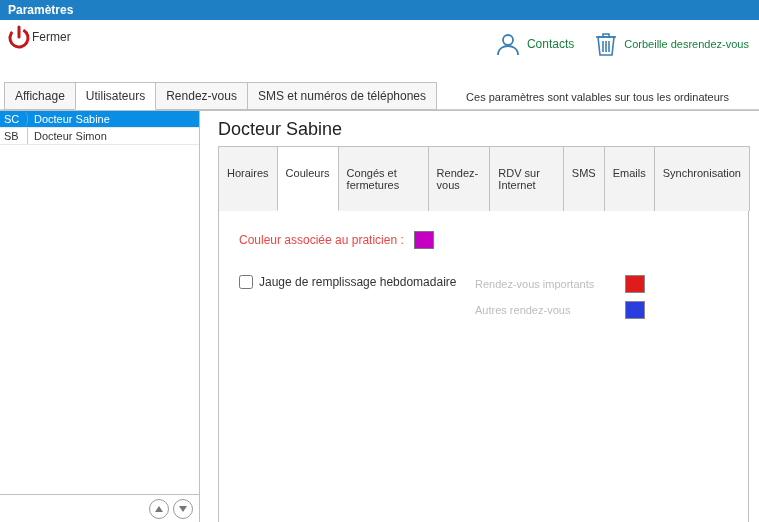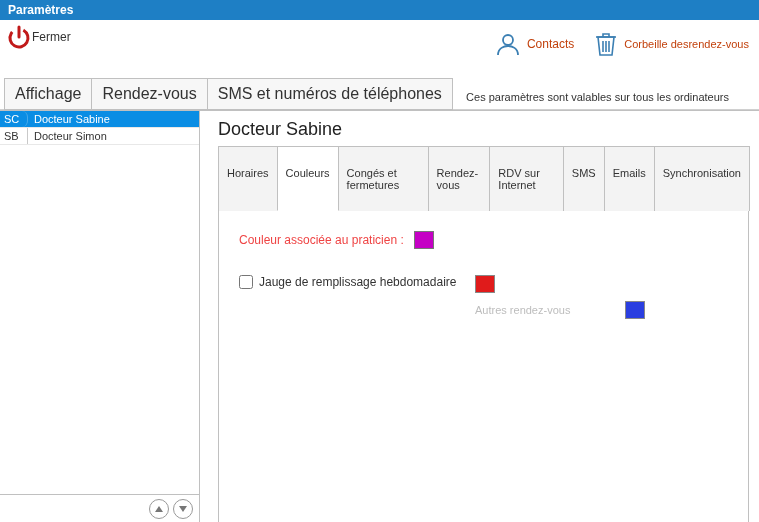--- a/index.html
+++ b/index.html
@@ -41,21 +41,21 @@
     position: absolute;
     right: 10px;
     top: 10px;
     display: flex;
     gap: 20px;
   }
   .top-action {
     display: flex;
     align-items: center;
     gap: 6px;
-    color: #c2410c;
+    color: #15803d;
     cursor: pointer;
   }
   .top-action .label-stack {
     display: flex;
     flex-direction: row;
     line-height: 12px;
     font-size: 11px;
   }
   .top-action svg { display: block; }
   .tabs-row {
@@ -64,21 +64,21 @@
     bottom: -1px;
     display: flex;
     align-items: flex-end;
     padding-left: 4px;
   }
   .tab {
     border: 1px solid #c0c0c0;
     border-bottom: 1px solid #c0c0c0;
     padding: 6px 10px;
     background: #f7f7f7;
-    font-size: 16px;
+    font-size: 12px;
     color: #333;
     cursor: pointer;
     position: relative;
     margin-right: -1px;
   }
   .tab.active {
     background: #fff;
     border-bottom: 1px solid #fff;
     z-index: 2;
   }
@@ -278,20 +278,21 @@
       </span>
       <span class="label-stack">
         <span>Corbeille des</span>
         <span>rendez-vous</span>
       </span>
     </div>
   </div>
 
   <div class="tabs-row" id="main-tabs">
       <div class="tab">Affichage</div>
+      <div class="tab active">Utilisateurs</div>
       <div class="tab">Rendez-vous</div>
       <div class="tab">SMS et numéros de téléphones</div>
     </div>
 
   <div class="subnote">Ces paramètres sont valables sur tous les ordinateurs</div>
 </div>
 
 <div class="main">
   <div class="sidebar">
     <div class="user-list" id="user-list">
@@ -335,20 +336,21 @@
         <span>Couleur associée au praticien :</span>
         <div class="swatch" style="background:#c400c4"></div>
       </div>
       <div class="jauge-row">
         <div class="jauge-left">
           <input type="checkbox" id="jauge-cb" style="">
           <label for="jauge-cb">Jauge de remplissage hebdomadaire</label>
         </div>
         <div class="jauge-right" id="legend">
             <div class="legend-item">
+              <div class="legend-label">Rendez-vous importants</div>
               <div class="legend-sw" style="background: rgb(224, 27, 27);"></div>
             </div>
             <div class="legend-item">
               <div class="legend-label">Autres rendez-vous</div>
               <div class="legend-sw" style="background: rgb(42, 62, 224);"></div>
             </div>
           </div>
       </div>
     </div>
   </div>

